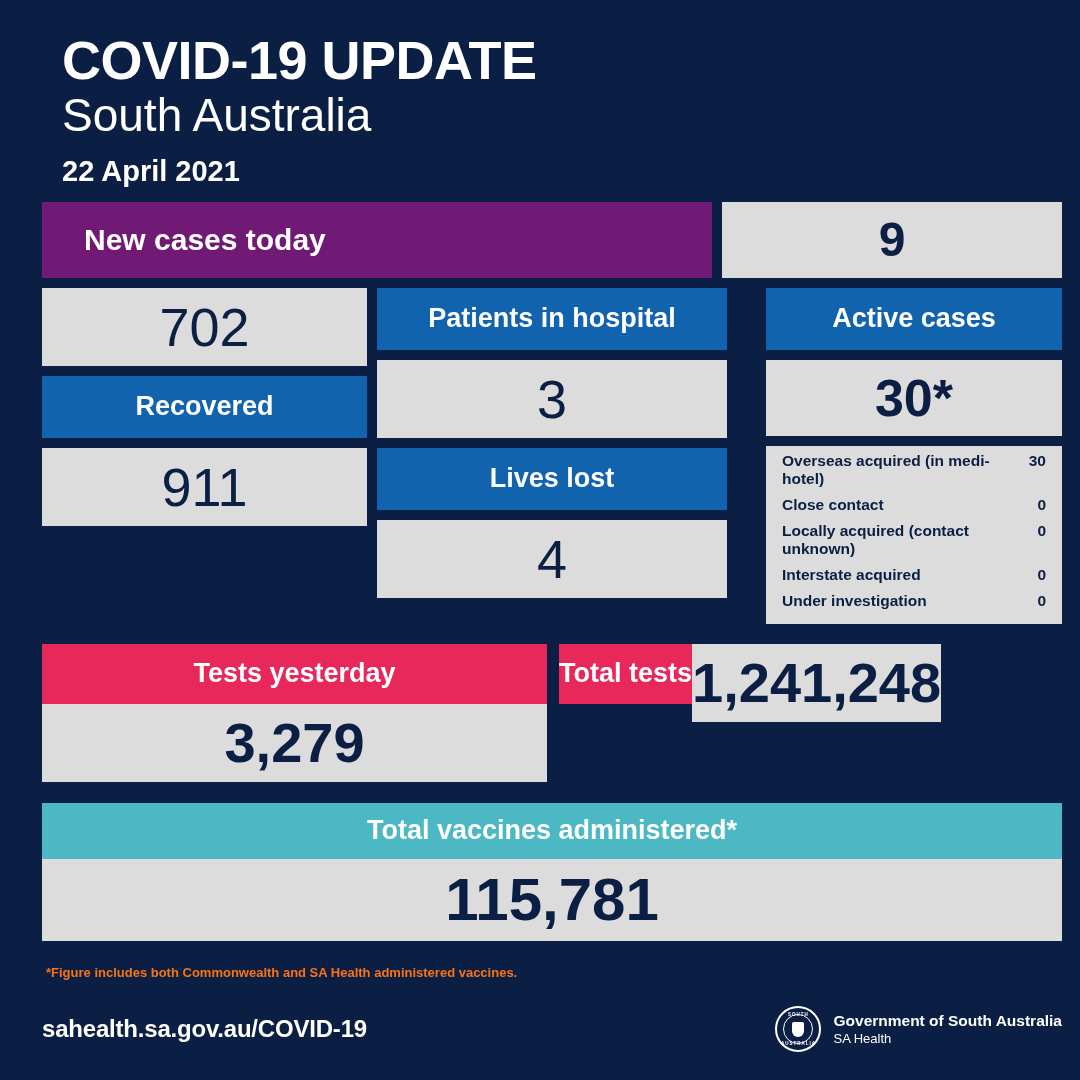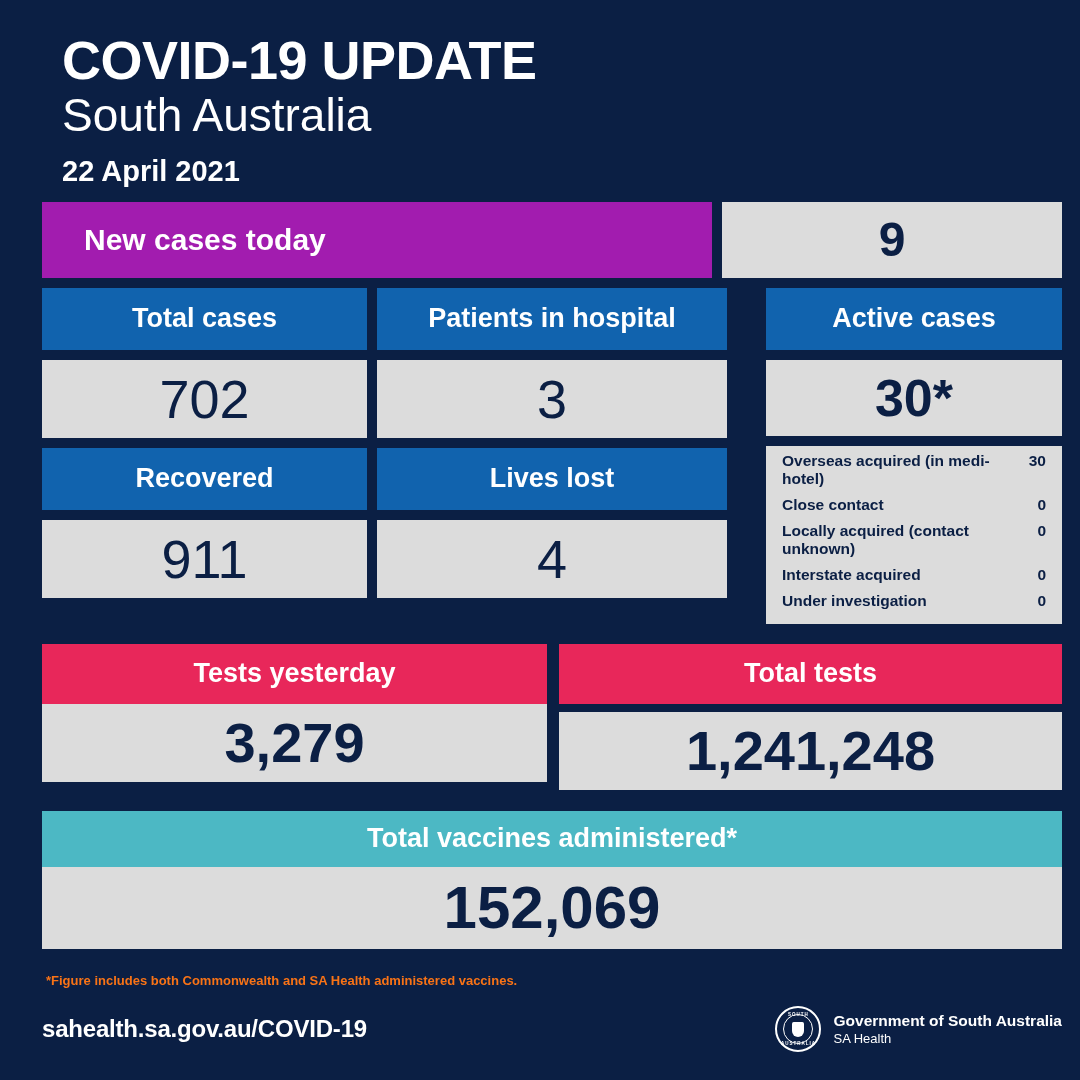--- a/index.html
+++ b/index.html
@@ -60,21 +60,21 @@
     font-weight: normal;
     display: flex;
     align-items: center;
     justify-content: center;
   }
 
   
   .newcases-row { display: flex; gap: 10px; }
   .newcases-label {
     flex: 0 0 670px;
-    background: #a21caf;
+    background: #701a75;
     color: #ffffff;
     font-size: 30px;
     font-weight: bold;
     height: 76px;
     display: flex;
     align-items: center;
     padding-left: 42px;
   }
   .newcases-value {
     flex: 1 1 auto;
@@ -124,21 +124,21 @@
     font-size: 15.5px;
     font-weight: bold;
     padding: 4px 2px 4px 2px;
   }
   .bd-row .bd-label { padding-right: 10px; }
   .bd-row .bd-num { min-width: 26px; text-align: right; }
 
   
   .tests-row { display: flex; gap: 12px; margin-top: 10px; }
   .tests-block-a { flex: 0 0 505px; display: flex; flex-direction: column; gap: 0; }
-  .tests-block-b { flex: 1 1 auto; display: flex; flex-direction: column; gap: 8px; }
+  .tests-block-b { flex: 1 1 auto; display: flex; flex-direction: row; gap: 0; }
   .pink-label {
     background: #e8275a;
     color: #ffffff;
     font-size: 27px;
     font-weight: bold;
     height: 60px;
     display: flex; align-items: center; justify-content: center;
   }
   .tests-value {
     background: #dcdcdc;
@@ -235,21 +235,20 @@
   <div class="grid">
 
     <div class="newcases-row">
       <div class="newcases-label">New cases today</div>
       <div class="newcases-value">9</div>
     </div>
 
     <div class="mid">
 
       <div class="col col-a">
-        <div class="label-cell">Total cases</div>
         <div class="value-cell stat-value-big">702</div>
         <div class="label-cell">Recovered</div>
         <div class="value-cell stat-value-big">911</div>
       </div>
 
       <div class="col col-b">
         <div class="label-cell">Patients in hospital</div>
         <div class="value-cell stat-value-big">3</div>
         <div class="label-cell">Lives lost</div>
         <div class="value-cell stat-value-big">4</div>
@@ -290,21 +289,21 @@
         <div class="tests-value">3,279</div>
       </div>
       <div class="tests-block-b">
         <div class="pink-label">Total tests</div>
         <div class="tests-value">1,241,248</div>
       </div>
     </div>
 
     <div class="vax">
       <div class="vax-label">Total vaccines administered*</div>
-      <div class="vax-value">152,069</div>
+      <div class="vax-value">115,781</div>
     </div>
 
     <div class="footnote">*Figure includes both Commonwealth and SA Health administered vaccines.</div>
   </div>
 
   <div class="footer">
     <div class="url">sahealth.sa.gov.au/COVID-19</div>
     <div class="brand">
       <div class="crest">
         <span class="ring-text rt-top">SOUTH</span>

